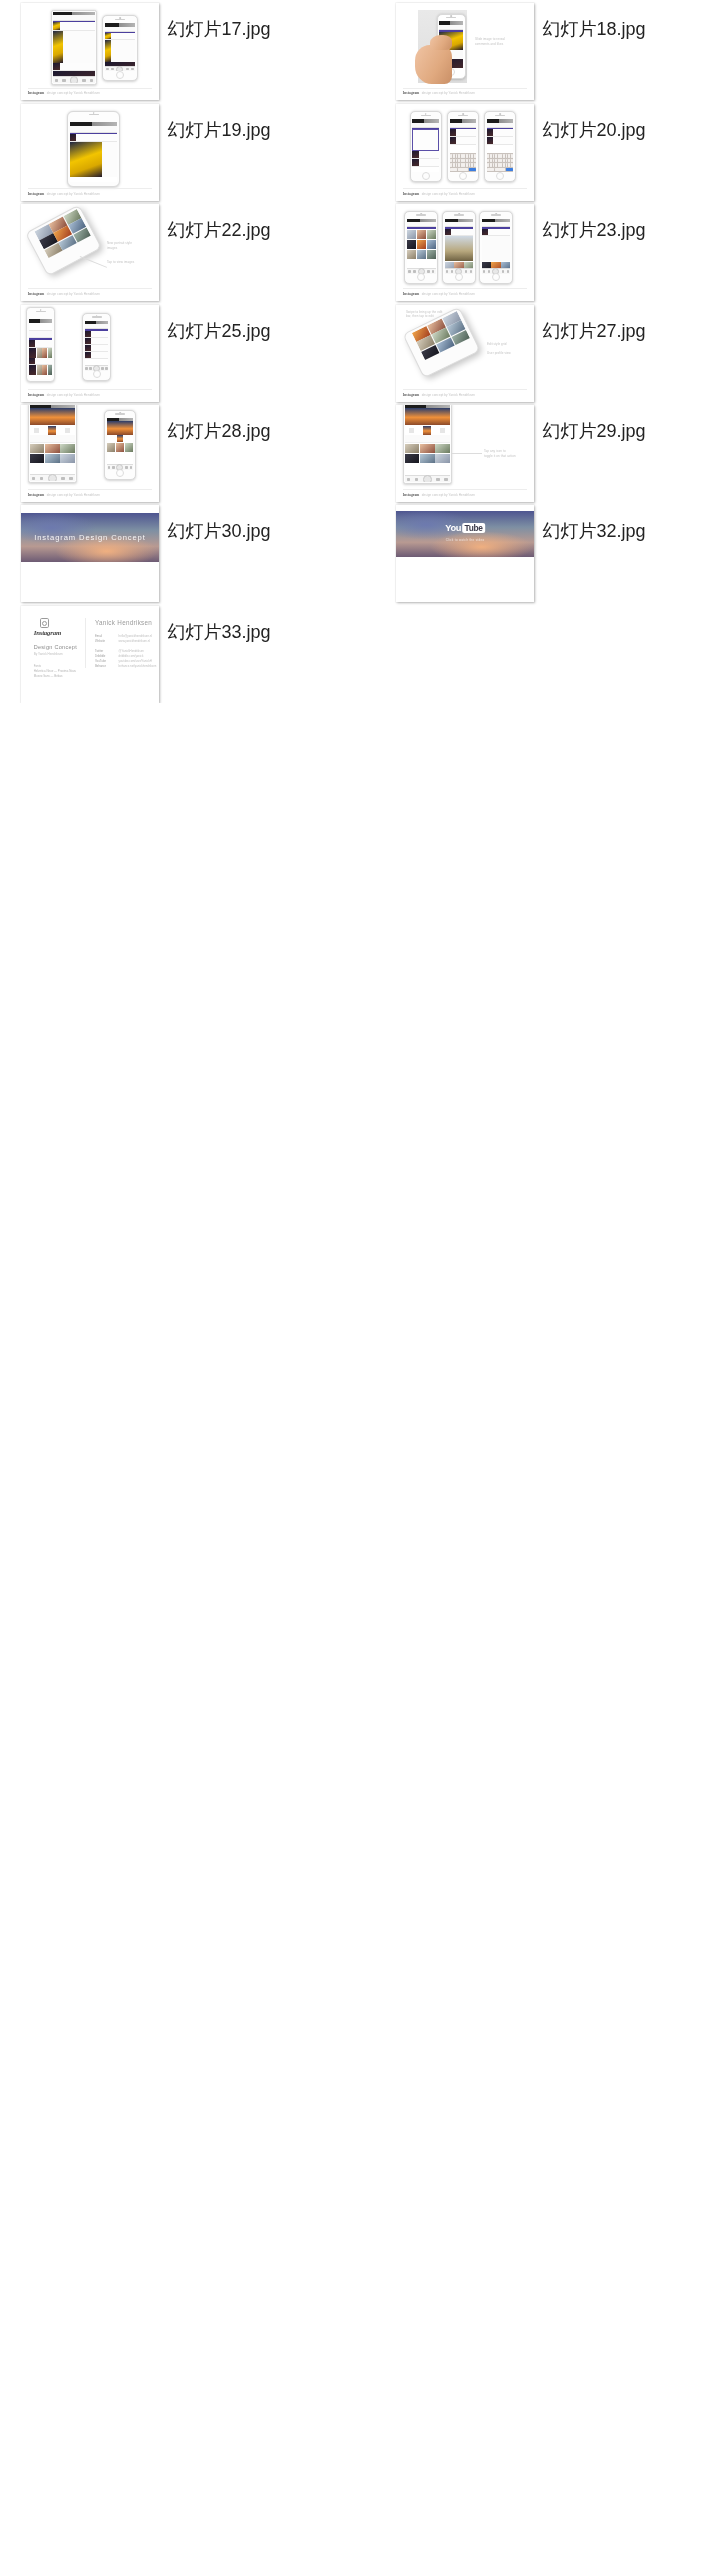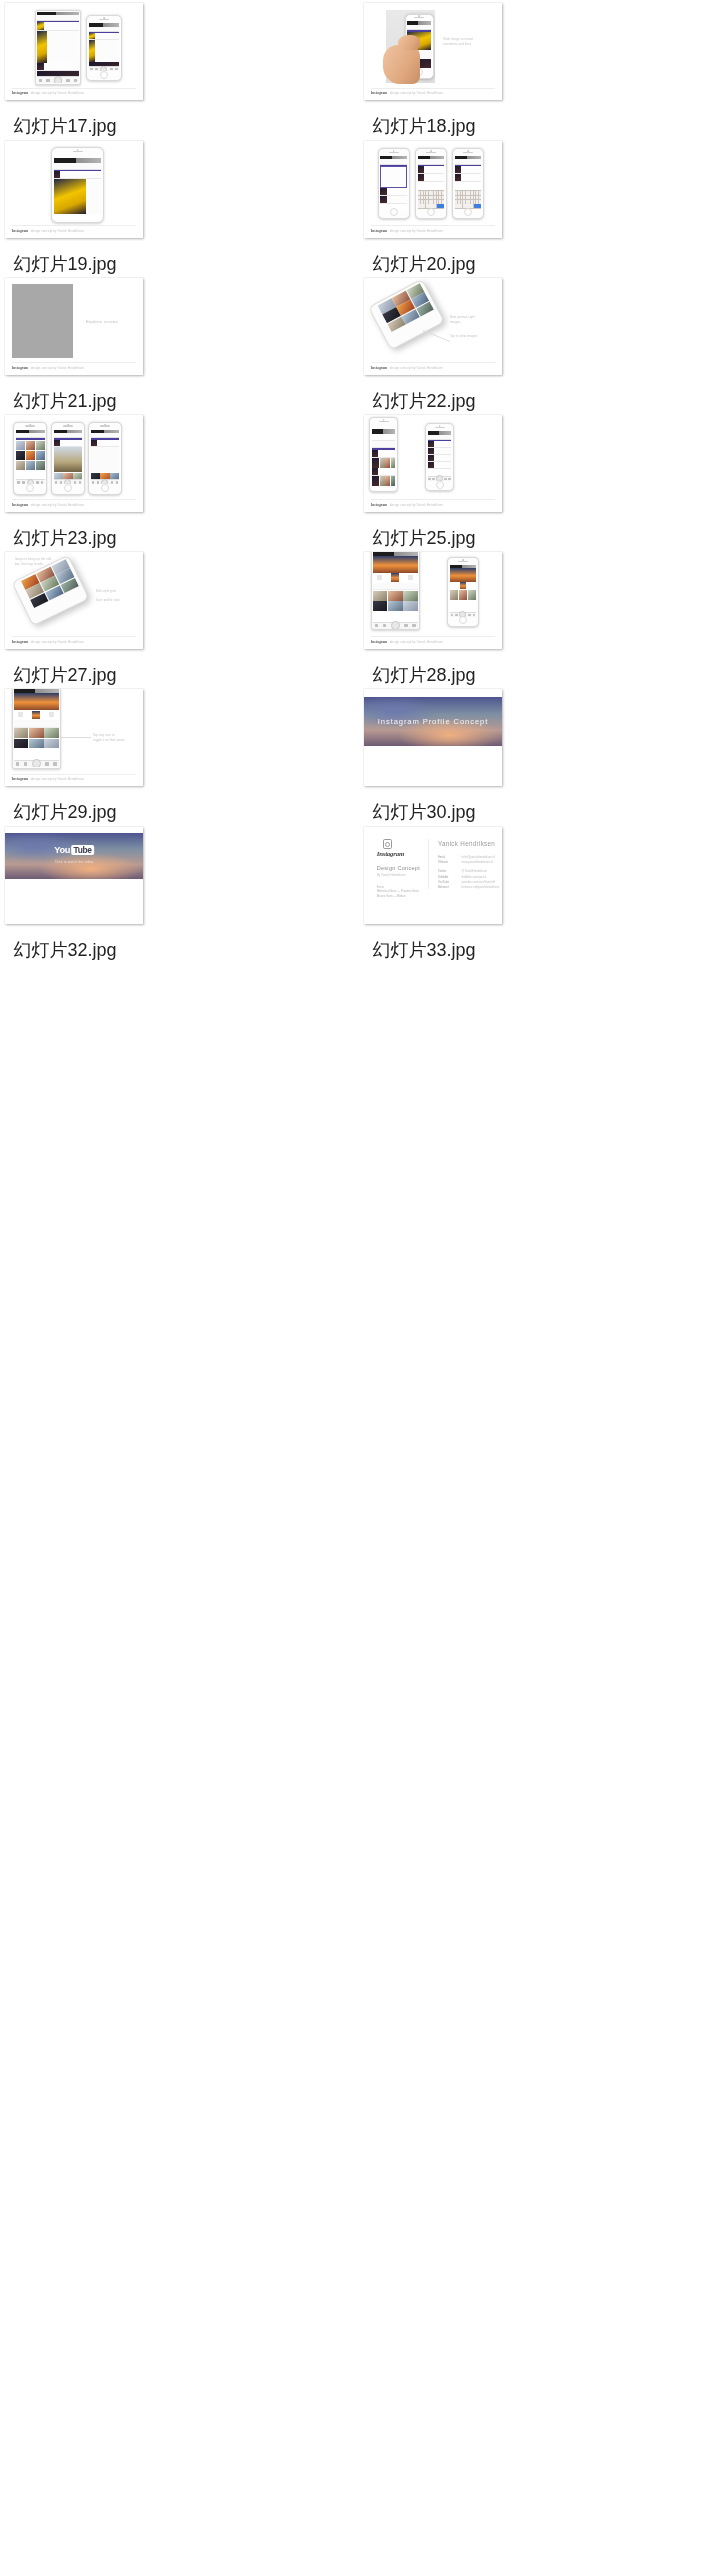--- a/index.html
+++ b/index.html
@@ -18,24 +18,25 @@
     display: grid;
     grid-template-columns: 1fr 1fr;
     column-gap: 0px;
     row-gap: 0px;
   }
 
   .cell {
     width: 359px;
     box-sizing: border-box;
     display: flex;
-    flex-direction: column;
+    flex-direction: row;
     align-items: flex-start;
     padding-left: 5px;
     padding-top: 3.4px;
+    margin-left: 16px;
   }
 
   .thumb-card {
     width: 138px;
     height: 97px;
     background: #ffffff;
     box-shadow: 0.8px 0.8px 2.5px rgba(0,0,0,0.28), 0 0 0 0.8px rgba(0,0,0,0.04);
     position: relative;
     overflow: hidden;
     flex: none;
@@ -645,34 +646,20 @@
         <div class="slide-rule"></div>
         <div class="slide-footer">
           <span class="sf-brand">Instagram</span>
           <span class="sf-sub">design concept by Yanick Hendriksen</span>
         </div>
       </div>
     </div>
     <div class="caption">幻灯片20.jpg</div>
   </div>
 
-  <div class="cell">
-    <div class="thumb-card">
-      <div class="slide-inner">
-        <div class="grey-block" style="left:6.8px;top:6px;width:61px;height:74px;"></div>
-        <div class="ph-label" style="left:81px;top:41px;">Explore screen</div>
-        <div class="slide-rule"></div>
-        <div class="slide-footer">
-          <span class="sf-brand">Instagram</span>
-          <span class="sf-sub">design concept by Yanick Hendriksen</span>
-        </div>
-      </div>
-    </div>
-    <div class="caption">幻灯片21.jpg</div>
-  </div>
 
   <div class="cell">
     <div class="thumb-card">
       <div class="slide-inner">
         <div style="position:absolute;left:12px;top:12px;width:61px;height:49px;transform:rotate(-28deg);">
           <div style="position:absolute;inset:0;background:#fcfcfc;border:0.8px solid #dcdcdc;border-radius:6px;box-shadow:1.7px 3.4px 6px rgba(0,0,0,0.22);"></div>
           <div style="position:absolute;left:9.3px;top:3.4px;right:4.2px;bottom:3.4px;overflow:hidden;">
             <div class="photogrid">
               <div class="pg1"></div>
                 <div class="pg2"></div>
@@ -1010,21 +997,21 @@
         </div>
       </div>
     </div>
     <div class="caption">幻灯片29.jpg</div>
   </div>
 
   <div class="cell">
     <div class="thumb-card">
       <div class="slide-inner">
         <div class="grad-slide" style="top:7.6px;height:49px;">
-          <div class="grad-title" style="top:20px;">Instagram Profile Concept</div>
+          <div class="grad-title" style="top:20px;">Instagram Design Concept</div>
         </div>
       </div>
     </div>
     <div class="caption">幻灯片30.jpg</div>
   </div>
 
 
   <div class="cell">
     <div class="thumb-card">
       <div class="slide-inner">

